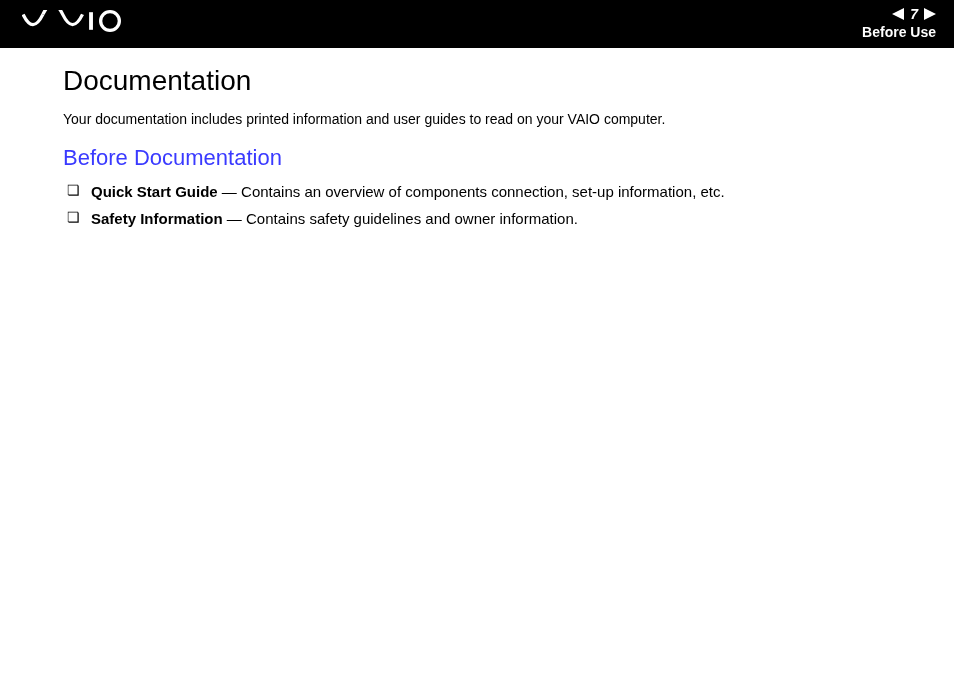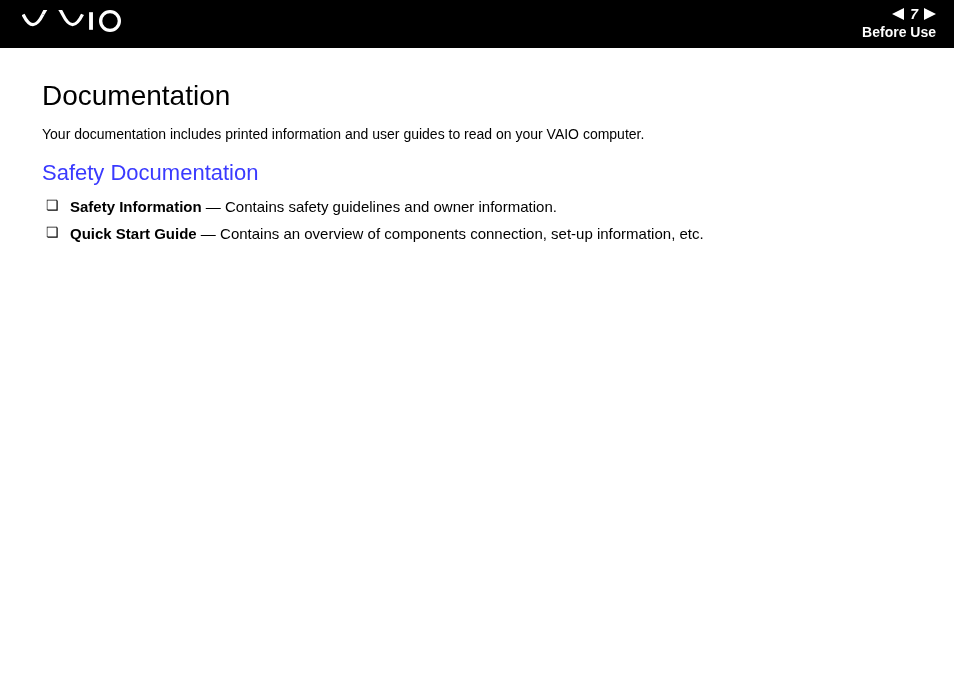--- a/index.html
+++ b/index.html
@@ -50,21 +50,22 @@
     .arrow-right {
       border-top: 6px solid transparent;
       border-bottom: 6px solid transparent;
       border-left: 12px solid #fff;
     }
     .section-label {
       font-weight: bold;
       font-size: 14px;
     }
     .content {
-      padding: 32px 42px;
+      padding: 17px 42px;
+      margin-left: 21px;
     }
     .title {
       font-size: 28px;
       font-weight: normal;
       margin-bottom: 14px;
     }
     .intro {
       font-size: 14px;
       margin-bottom: 18px;
     }
@@ -111,22 +112,22 @@
       <span>7</span>
       <div class="arrow arrow-right"></div>
     </div>
     <div class="section-label">Before Use</div>
   </div>
 </div>
 
 <div class="content">
   <h1 class="title">Documentation</h1>
   <p class="intro">Your documentation includes printed information and user guides to read on your VAIO computer.</p>
-  <h2 class="subheading">Safety Documentation</h2>
+  <h2 class="subheading">Before Documentation</h2>
   <ul class="bullet-list">
     <li>
-      <span class="bullet-title">Safety Information</span><span> — </span><span>Contains safety guidelines and owner information.</span>
+      <span class="bullet-title">Quick Start Guide</span><span> — </span><span>Contains an overview of components connection, set-up information, etc.</span>
     </li>
     <li>
-      <span class="bullet-title">Quick Start Guide</span><span> — </span><span>Contains an overview of components connection, set-up information, etc.</span>
+      <span class="bullet-title">Safety Information</span><span> — </span><span>Contains safety guidelines and owner information.</span>
     </li>
   </ul>
 </div>
 
 </body></html>

